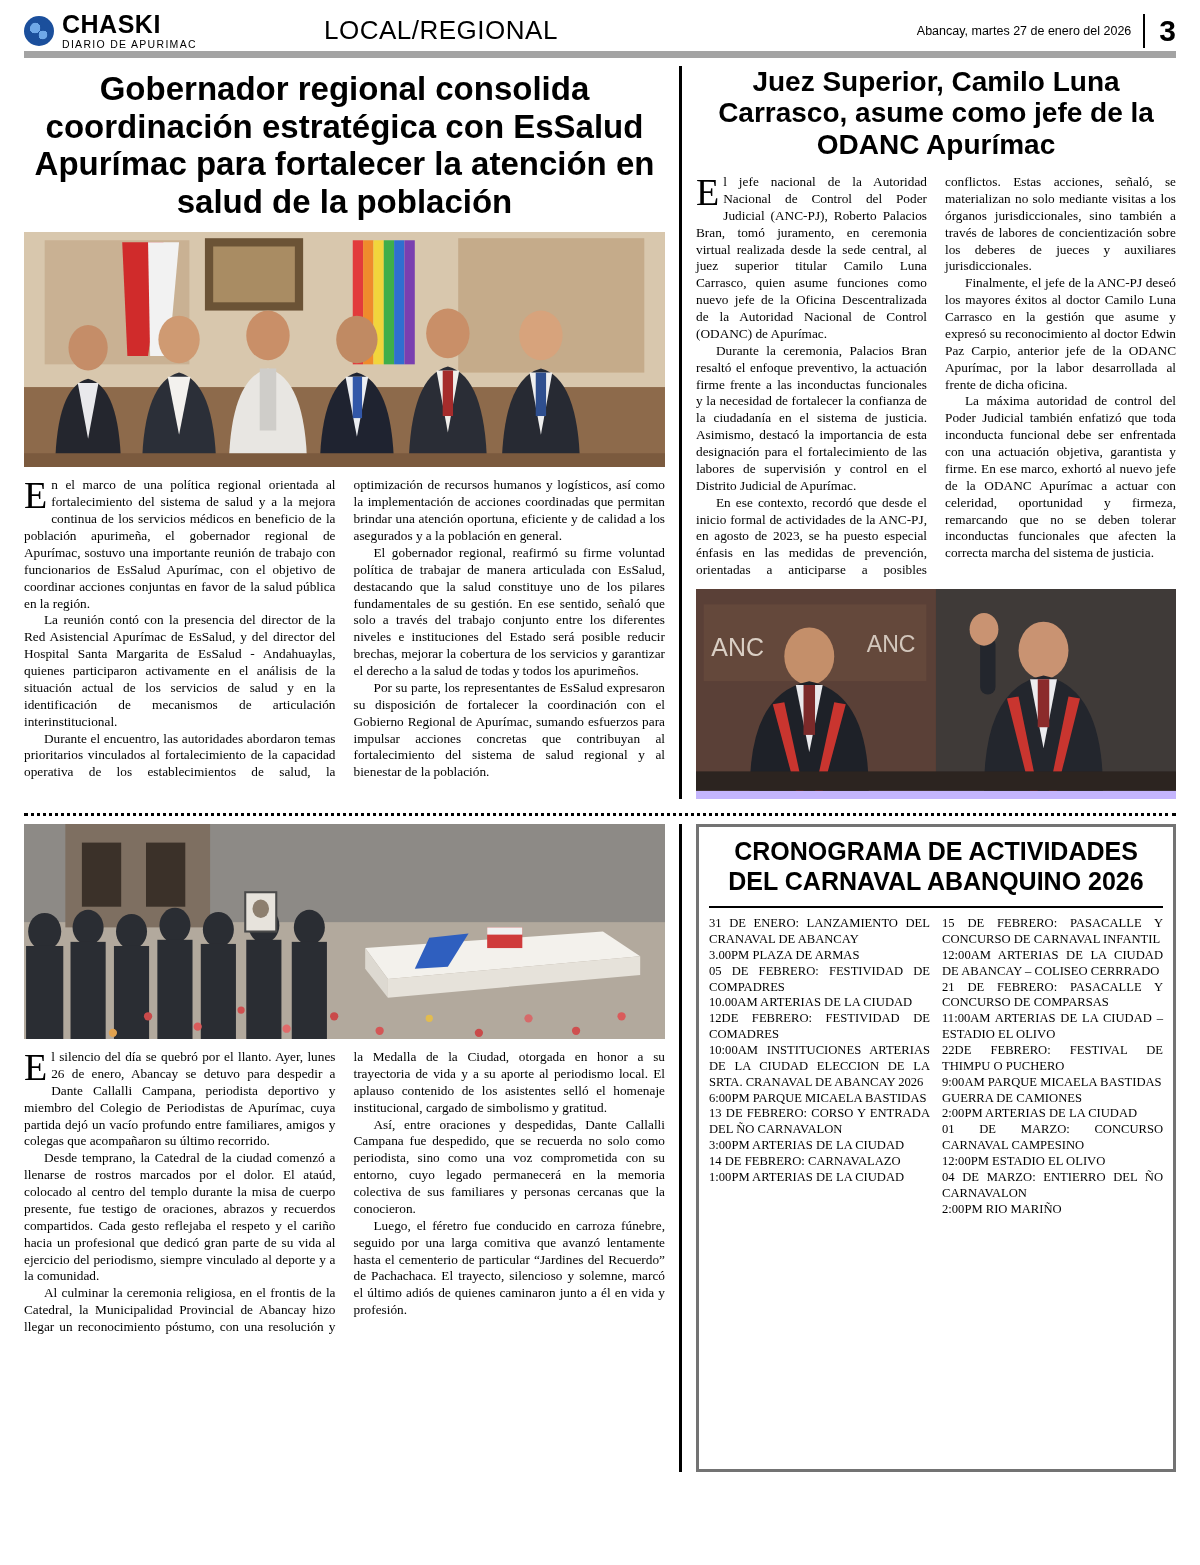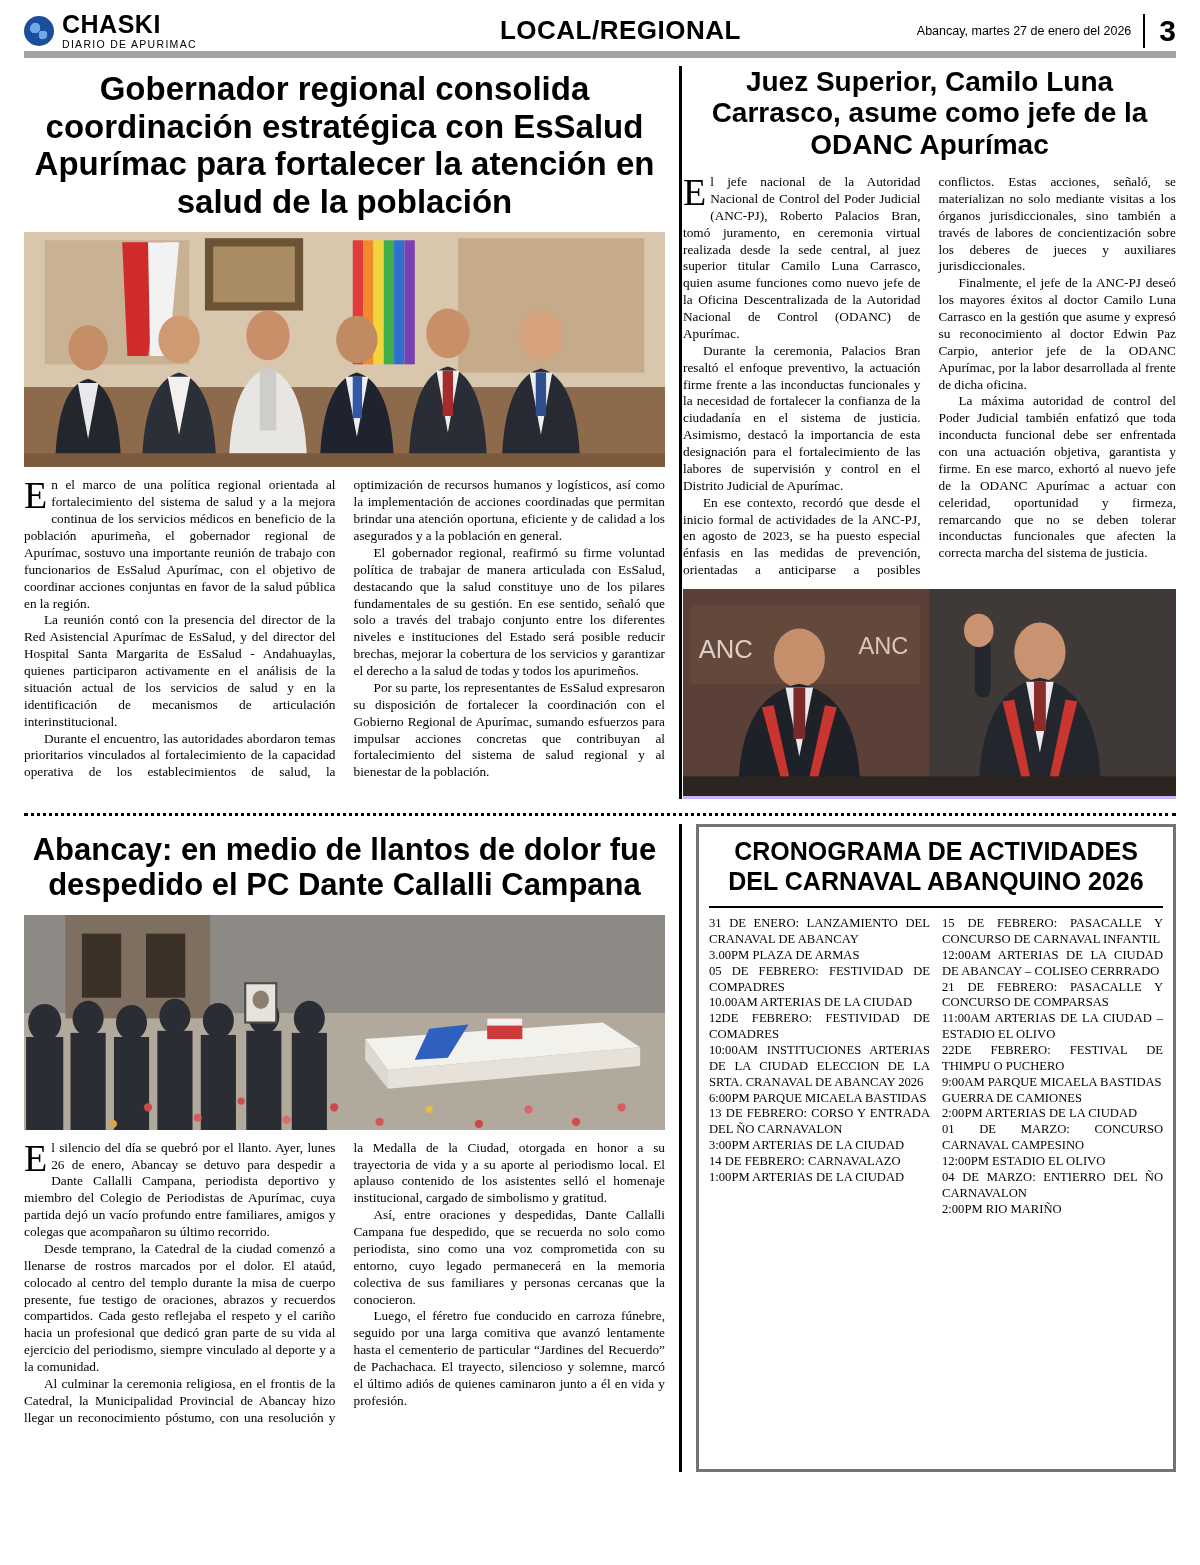--- a/index.html
+++ b/index.html
@@ -21,30 +21,30 @@
   .logo-mark:after{
     content:""; position:absolute; left:5px; top:5px; width:20px; height:20px;
     border-radius:50%; background:
       radial-gradient(circle at 30% 35%, #6fa8e8 0 28%, transparent 29%),
       radial-gradient(circle at 70% 70%, #6fa8e8 0 22%, transparent 23%),
       #1b4f9c;
   }
   .logo-text { line-height:1; }
   .logo-title { font-family:"Liberation Sans", sans-serif; font-weight:bold; font-size:25px; letter-spacing:.5px; }
   .logo-sub { font-family:"Liberation Sans", sans-serif; font-size:10.5px; letter-spacing:1.3px; margin-top:2px; }
-  .section-title { flex:1; text-align:center; font-family:"Liberation Sans", sans-serif; font-weight:bold; font-size:26px; letter-spacing:.5px; }
+  .section-title { flex:1; font-family:"Liberation Sans", sans-serif; font-weight:normal; font-size:26px; letter-spacing:.5px; }
   .date-box { display:flex; align-items:center; gap:12px; }
   .date-text { font-family:"Liberation Sans", sans-serif; font-size:12.5px; }
   .page-no { font-family:"Liberation Sans", sans-serif; font-weight:bold; font-size:30px; border-left:2px solid #000; padding-left:14px; }
 
   
   .top-zone { display:flex; margin-top:8px; }
   .col-left { width:655px; padding-right:14px; }
   .vrule { width:3px; background:#000; margin:0 0 0 0; }
-  .col-right { width:calc(100% - 658px); padding-left:1px; }
+  .col-right { width:calc(100% - 658px); padding-left:14px; }
 
   h1.head-main {
     font-family:"Liberation Sans", sans-serif;
     font-weight:bold;
     font-size:33px;
     line-height:1.14;
     text-align:center;
     margin:4px 0 12px 0;
   }
   h1.head-right {
@@ -235,21 +235,20 @@
         </svg>
       </div>
     </div>
   </div>
 
   <div class="hrule-dot"></div>
 
   <div class="bottom-zone">
 
     <div class="bl">
-      <h1 class="head-bottom">Abancay: en medio de llantos de dolor fue despedido el PC Dante Callalli Campana</h1>
 
       <div class="photo ph-funeral">
         <svg class="scene" viewBox="0 0 620 215" preserveAspectRatio="none">
           <rect x="0" y="0" width="620" height="215" fill="#9b9690"></rect>
           <rect x="0" y="0" width="620" height="95" fill="#8d8a86"></rect>
           <rect x="0" y="95" width="620" height="120" fill="#b2a99d"></rect>
 
           <rect x="40" y="0" width="140" height="100" fill="#7e6f61"></rect>
           <rect x="56" y="18" width="38" height="62" fill="#3b3129"></rect>
           <rect x="118" y="18" width="38" height="62" fill="#3b3129"></rect>

